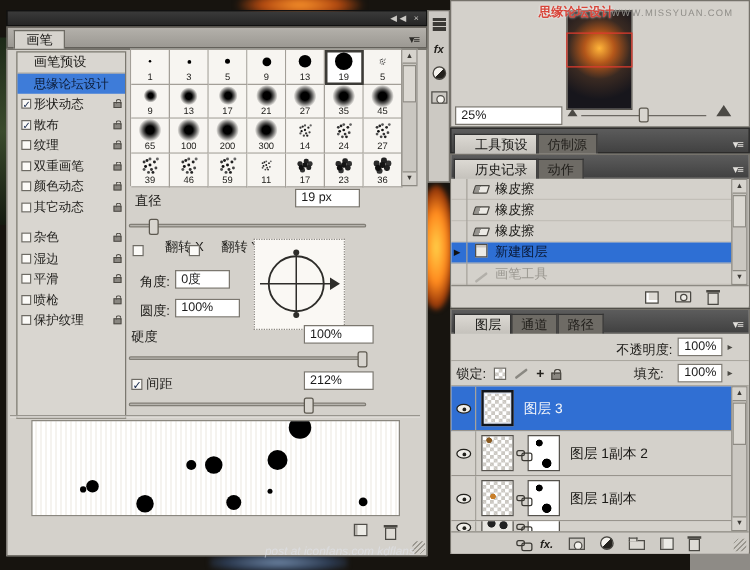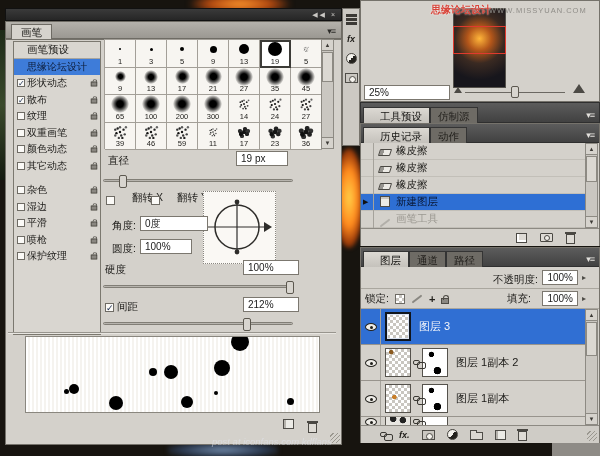--- a/index.html
+++ b/index.html
@@ -215,21 +215,21 @@
   .l-row.v2 .l-thumb{background-image:radial-gradient(circle at 35% 45%,#c87f2a 0 2px,transparent 2.5px),
     linear-gradient(45deg,#c9c6c0 25%,transparent 25%,transparent 75%,#c9c6c0 75%),
     linear-gradient(45deg,#c9c6c0 25%,transparent 25%,transparent 75%,#c9c6c0 75%);
     background-size:100% 100%,6px 6px,6px 6px;background-position:0 0,0 0,3px 3px;background-color:#fff;}
   .l-row.v3 .l-thumb{background:#e8e6e1;background-image:
     radial-gradient(circle at 30% 40%,#222 0 3px,transparent 3.5px),
     radial-gradient(circle at 70% 45%,#222 0 3px,transparent 3.5px);}
   #l-sbar{position:absolute;right:1px;top:61px;width:13px;height:116px;}
   #l-sbar .thumbv{top:12px;height:34px;}
   #l-bottom{position:absolute;left:0;top:177px;width:100%;height:18px;border-top:1px solid #8d8a83;
-    background:#cfccc6;display:flex;align-items:center;gap:12px;padding-left:19px;}
+    background:#cfccc6;display:flex;align-items:center;gap:12px;padding-left:52px;}
   
   #wm-bottom{left:212px;top:436px;font-size:9.5px;color:rgba(225,230,238,.55);font-style:italic;z-index:50;}
 </style>
 </head>
 <body>
 
 <div class="bg-blob bg-fire-top"></div>
 <div class="bg-blob bg-green-left"></div>
 <div class="bg-blob bg-fire-side"></div>
 <div class="bg-blob bg-blue-bottom"></div>
@@ -516,21 +516,21 @@
       <line x1="4" y1="35" x2="60" y2="35" stroke="#2e2d2a" stroke-width="1.2"></line>
       <line x1="33" y1="8" x2="33" y2="62" stroke="#2e2d2a" stroke-width="1.2"></line>
       <polygon points="60,30 68,35 60,40" fill="#2e2d2a"></polygon>
       <circle cx="33" cy="10" r="2.4" fill="#2e2d2a"></circle>
       <circle cx="33" cy="60" r="2.4" fill="#2e2d2a"></circle>
     </svg>
   </div>
 
   
   <span class="ctl-label" style="left:107px;top:211px;">角度:</span>
-  <span class="ctl-box valbox" style="left:135px;top:208px;width:68px;">0度</span>
+  <span class="ctl-box valbox" style="left:135px;top:208px;width:44px;">0度</span>
   <span class="ctl-label" style="left:107px;top:234px;">圆度:</span>
   <span class="ctl-box valbox" style="left:135px;top:231px;width:52px;">100%</span>
 
   
   <span class="ctl-label" style="left:100px;top:255px;text-align:center;">硬度</span>
   <span class="ctl-box valbox" style="left:238px;top:252px;width:56px;">100%</span>
   <div class="bw-slider slider-track" style="top:277px;">
     <span class="slider-thumb" id="th-hard" style="left: 97%;"></span>
   </div>
 

